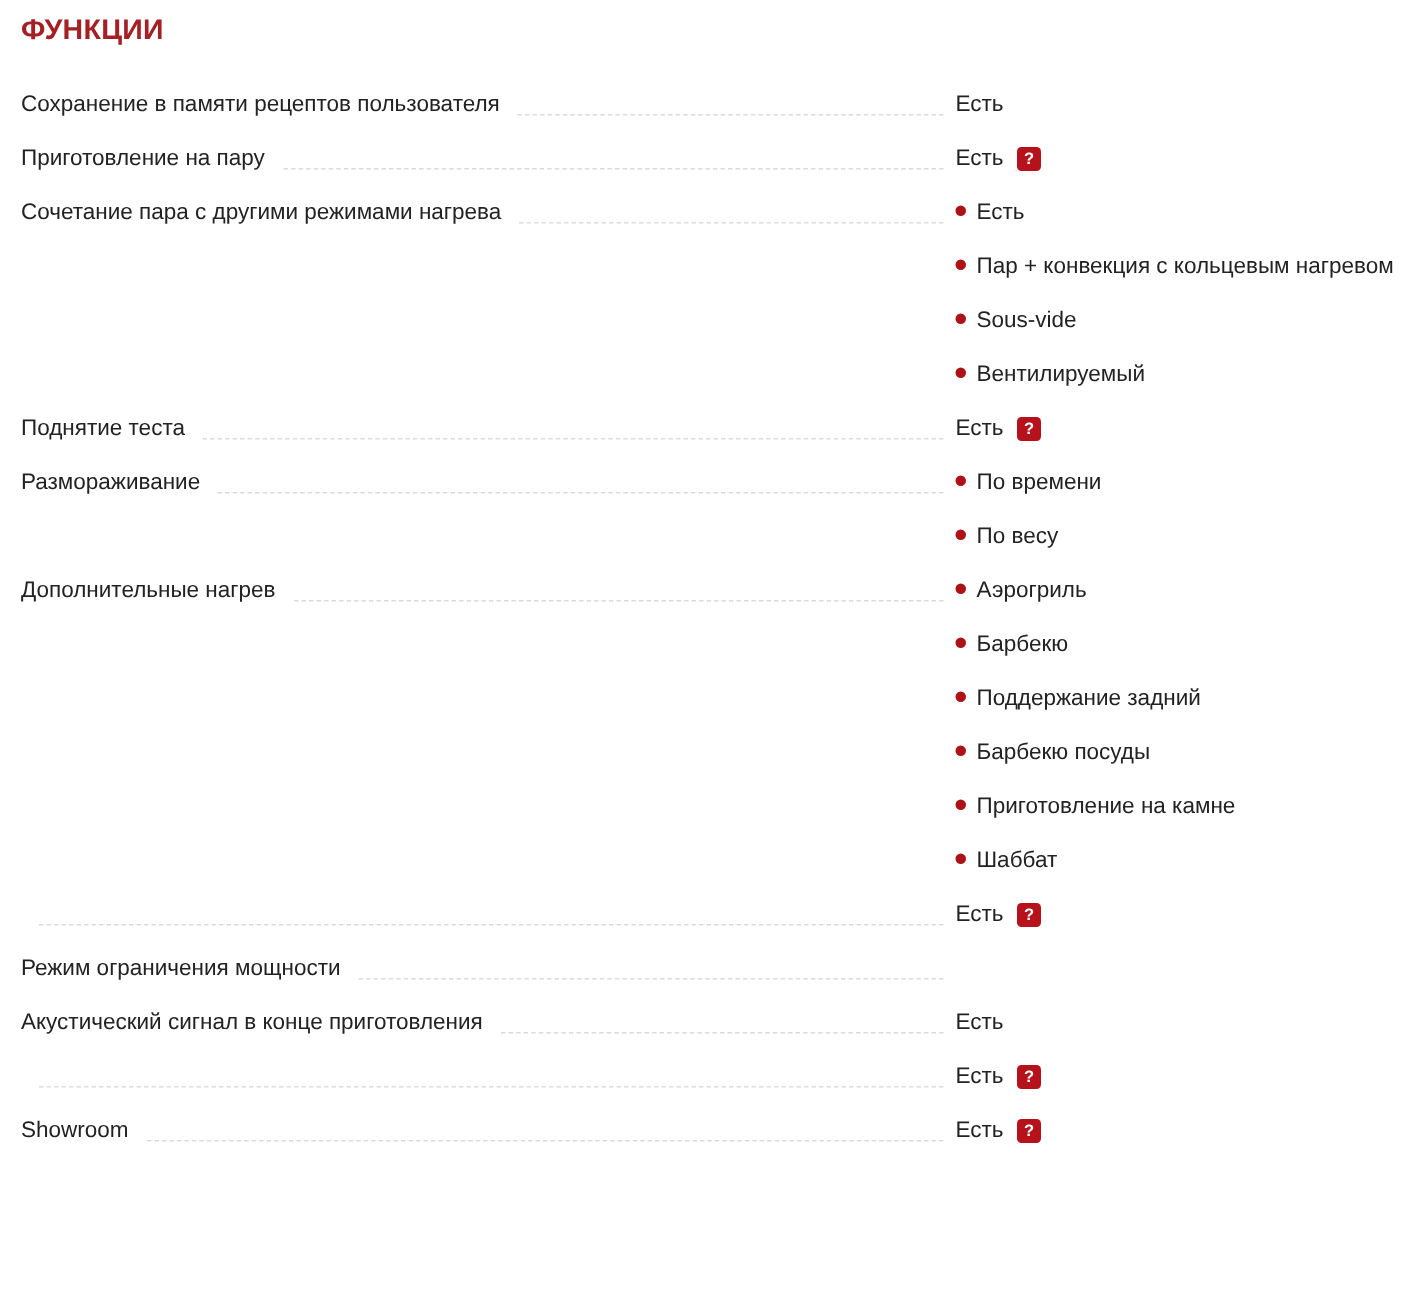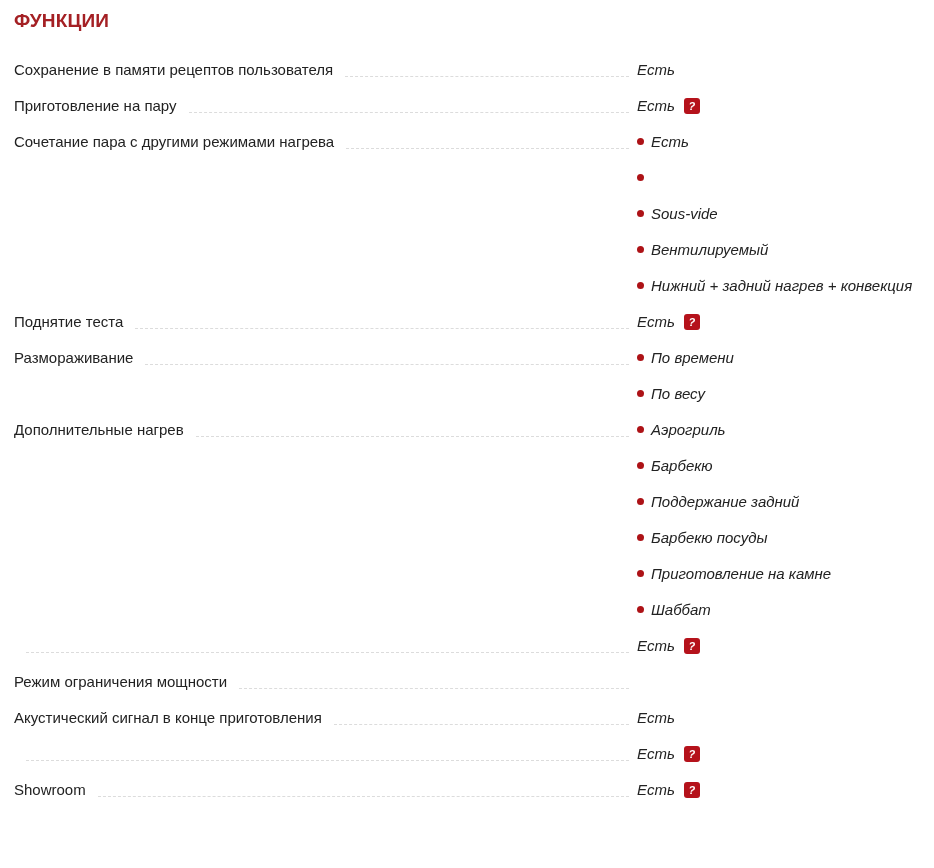--- a/index.html
+++ b/index.html
@@ -45,21 +45,20 @@
   .leader {
     flex: 1 1 auto;
     height: 25px;
     margin: 0 8px 0 12px;
     border-bottom: 1px dashed #dcdcdc;
   }
   .value-cell {
     flex: 1 1 auto;
     width: 297px;
     max-width: 297px;
-    font-style: italic;
   }
   .value-line {
     font-size: 15px;
     line-height: 36px;
     color: #222222;
   }
   .bullet {
     display: inline-block;
     width: 7px;
     height: 7px;
@@ -110,24 +109,23 @@
         </div>
   </div>
 
   <div class="row">
     <div class="label-cell">
       <span class="label">Сочетание пара с другими режимами нагрева</span>
       <span class="leader"></span>
     </div>
     <div class="value-cell">
           <div class="value-line"><span class="bullet"></span><span>Есть</span></div>
-          <div class="value-line"><span class="bullet"></span></div>
+          <div class="value-line"><span class="bullet"></span><span>Пар + конвекция с кольцевым нагревом</span></div>
           <div class="value-line"><span class="bullet"></span><span>Sous-vide</span></div>
           <div class="value-line"><span class="bullet"></span><span>Вентилируемый</span></div>
-          <div class="value-line"><span class="bullet"></span><span>Нижний + задний нагрев + конвекция</span></div>
         </div>
   </div>
 
   <div class="row">
     <div class="label-cell">
       <span class="label">Поднятие теста</span>
       <span class="leader"></span>
     </div>
     <div class="value-cell">
           <div class="value-line"><span>Есть</span><span class="help-badge">?</span></div>

